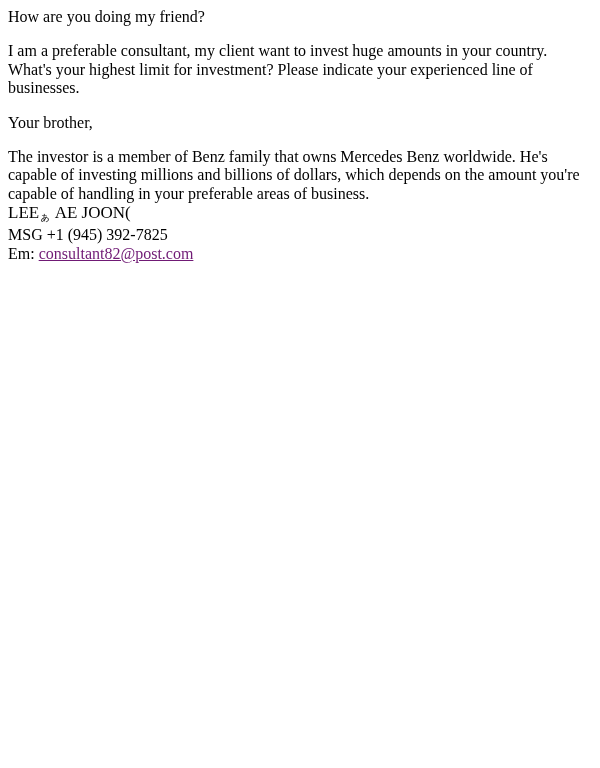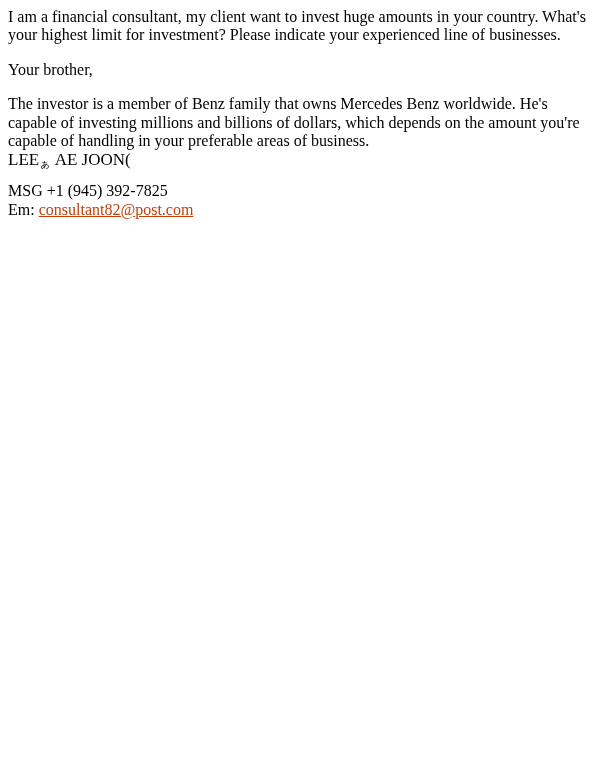--- a/index.html
+++ b/index.html
@@ -27,38 +27,39 @@
     margin-bottom: 0;
   }
   .sig-block {
     line-height: 1.2;
   }
   .sig-line {
     display: block;
   }
   .name-line {
     font-size: 17px;
-    margin-bottom: 10px;
+    margin-bottom: 1px;
   }
   .small-cjk {
     font-size: 11px;
     vertical-align: bottom;
   }
   a.email-link {
-    color: #c2410c;
+    color: #701a75;
     text-decoration: underline;
   }
 </style>
 </head>
 <body>
 
 <div class="page">
 
+  <p>How are you doing my friend?</p>
 
-  <p>I am a financial consultant, my client want to invest huge amounts in your country. What's your highest limit for investment? Please indicate your experienced line of businesses.</p>
+  <p>I am a preferable consultant, my client want to invest huge amounts in your country. What's your highest limit for investment? Please indicate your experienced line of businesses.</p>
 
   <p>Your brother,</p>
 
   <p>The investor is a member of Benz family that owns Mercedes Benz worldwide. He's capable of investing millions and billions of dollars, which depends on the amount you're capable of handling in your preferable areas of business.</p>
 
   <div class="sig-block">
     <span class="sig-line name-line"><span>LEE</span><span class="small-cjk">ぁ</span><span> AE JOON(</span></span>
     <span class="sig-line">MSG +1 (945) 392-7825</span>
     <span class="sig-line"><span>Em:</span> <a class="email-link" href="#">consultant82@post.com</a></span>
   </div>

